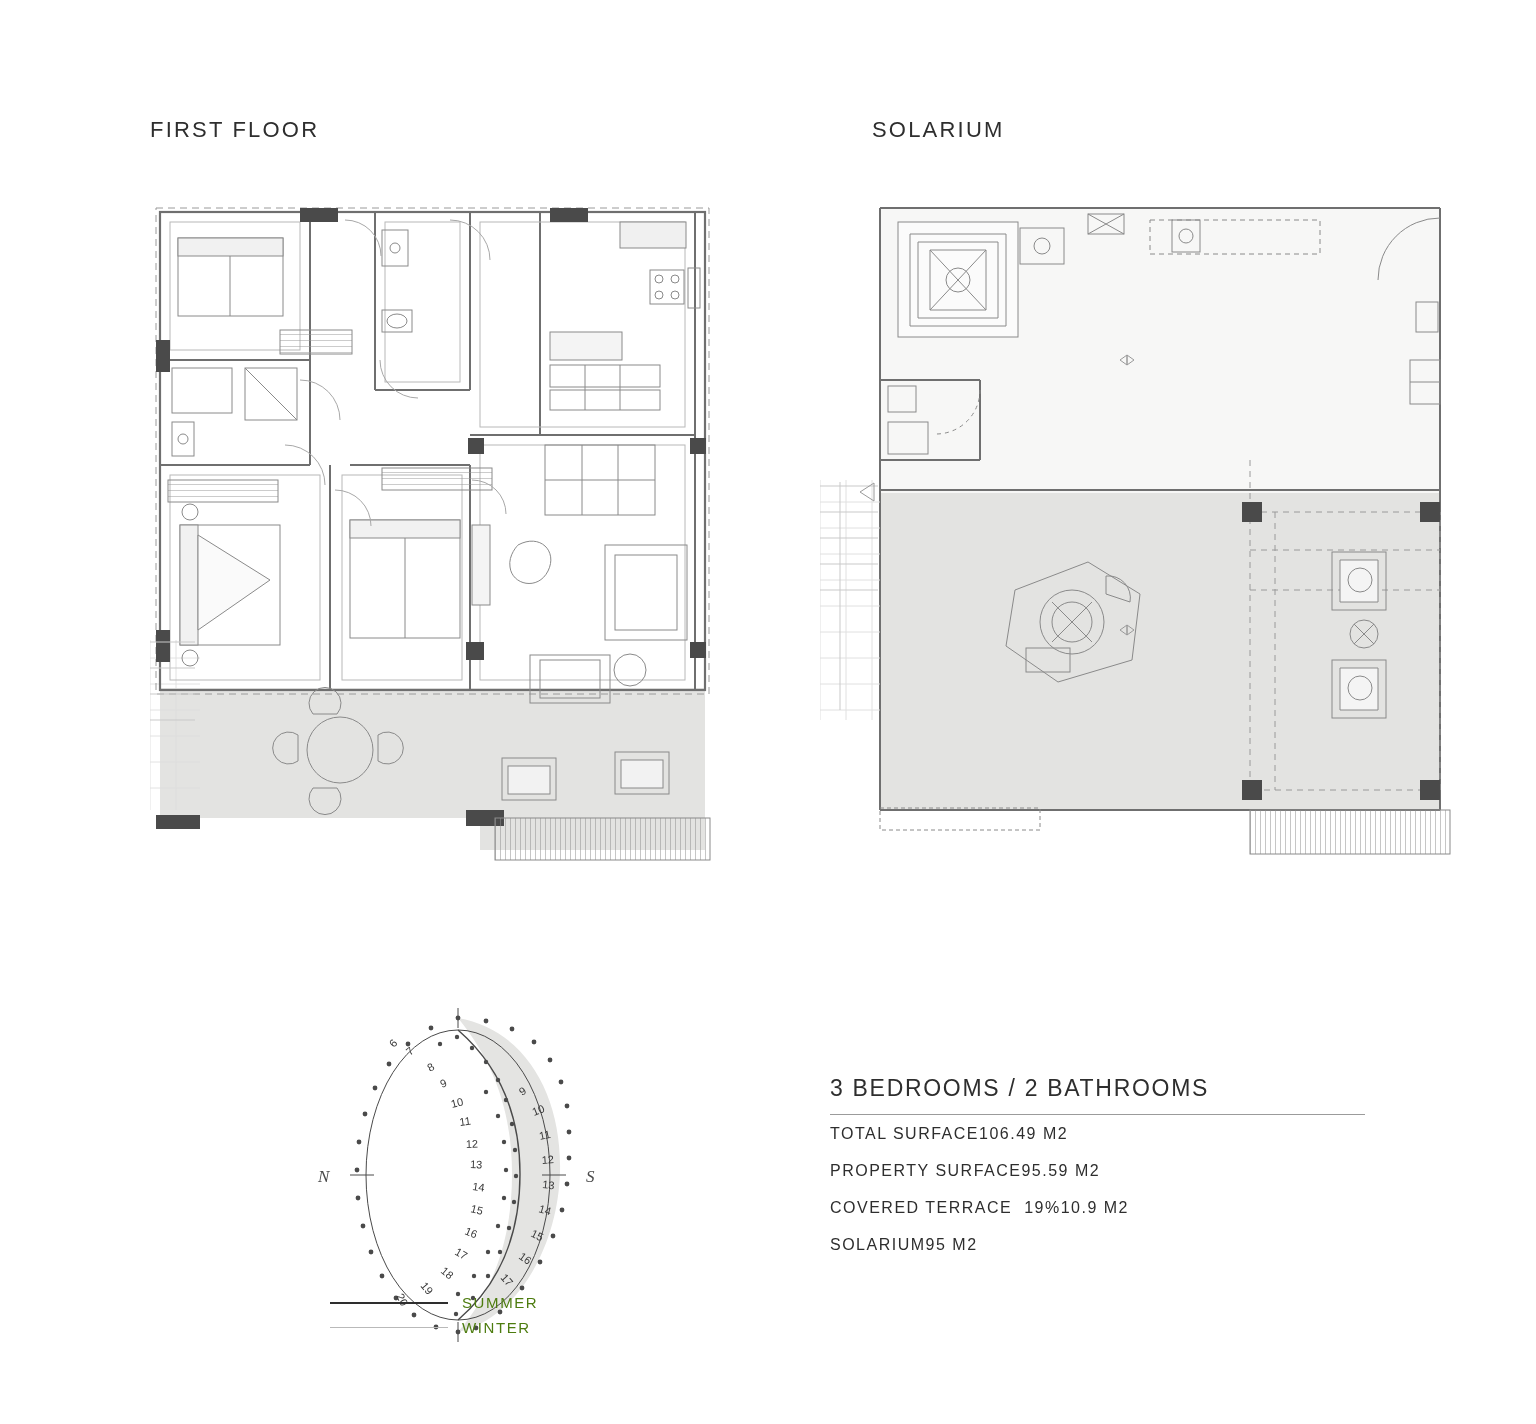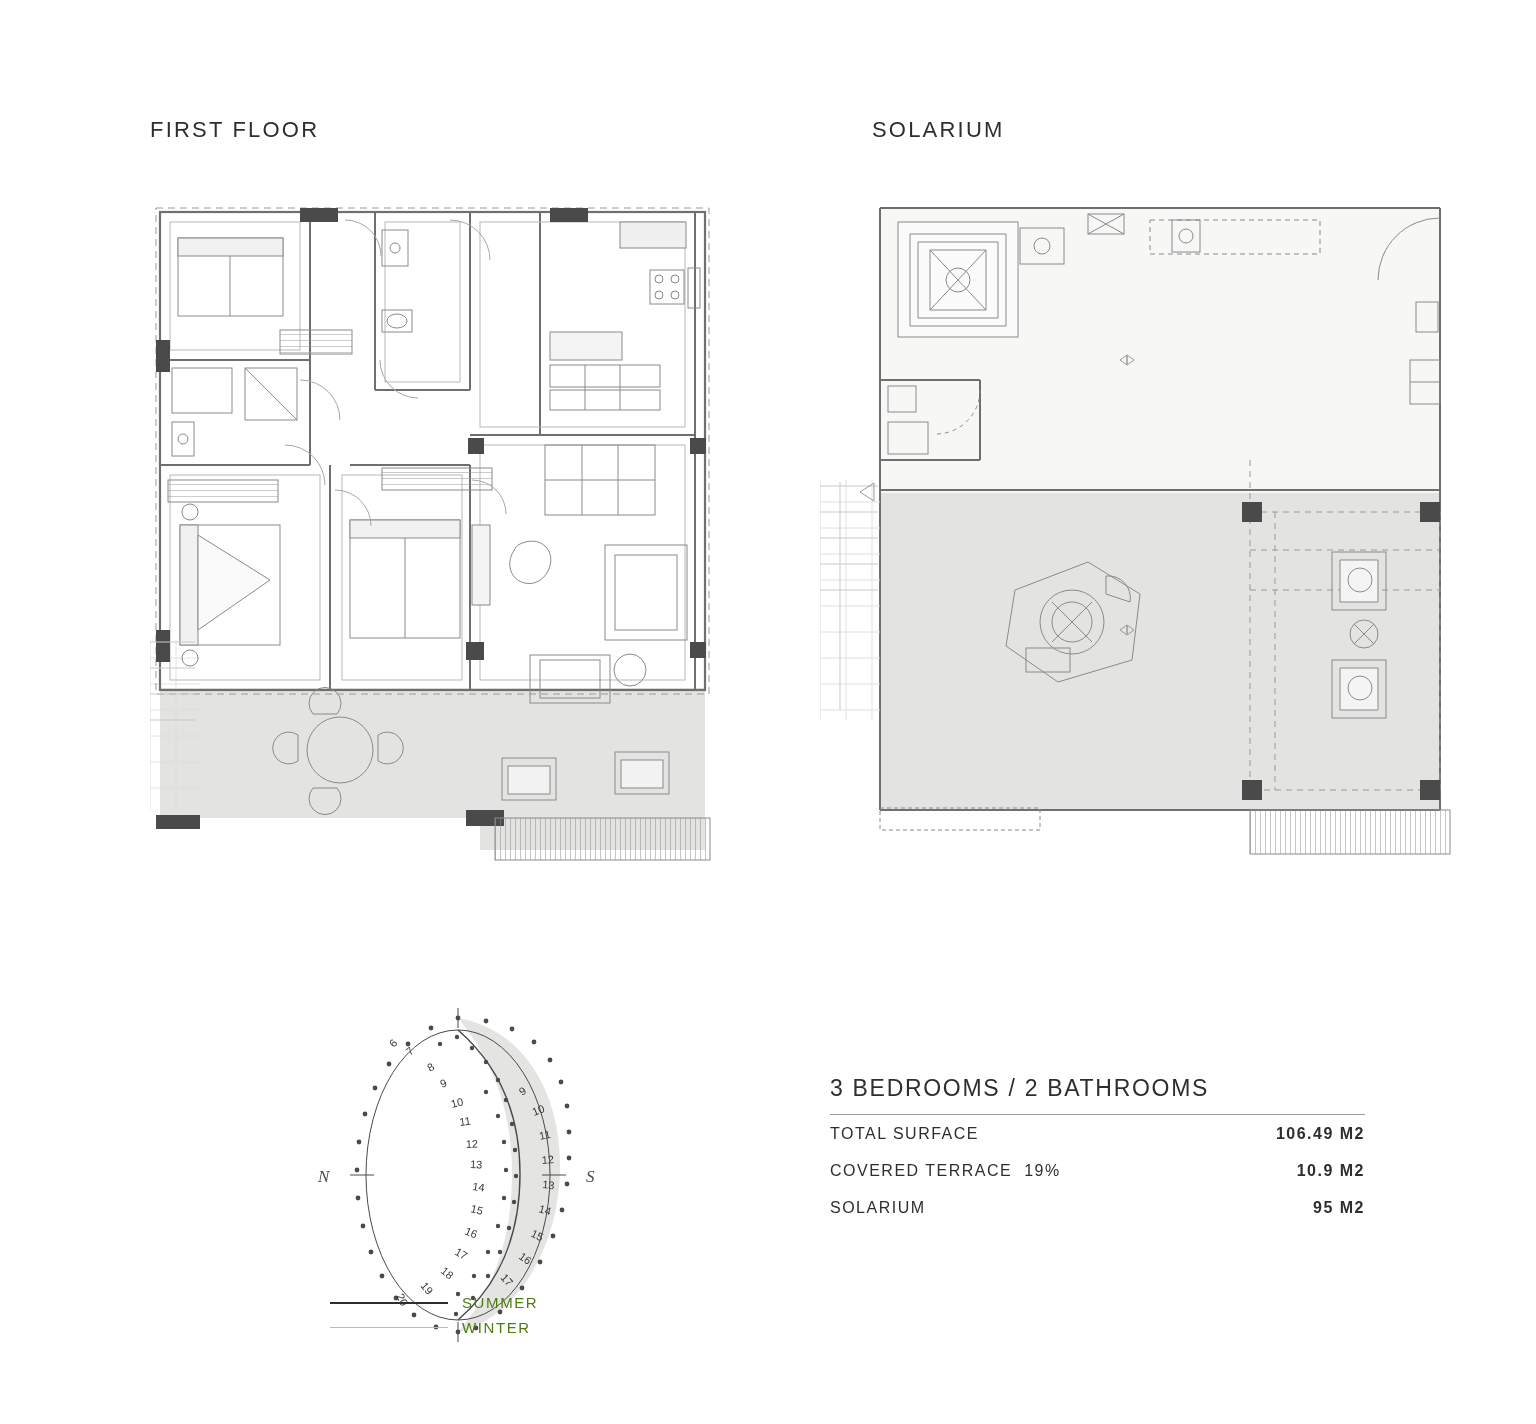--- a/index.html
+++ b/index.html
@@ -37,26 +37,26 @@
   .legend-line.summer{border-top:2px solid #2e2e2e;}
   .legend-line.winter{border-top:1px solid #b9b9b9;}
 
   
   #specs{position:absolute;left:830px;top:1075px;width:535px;}
   #specs .spec-head{
     font-size:23px;letter-spacing:1.7px;color:#2e2e2e;padding-bottom:12px;
   }
   #specs .spec-rule{border-top:1px solid #9b9b9b;}
   #specs .spec-row{
-    display:flex;justify-content:space-between;align-items:baseline;
+    display:flex;align-items:baseline;
     font-size:16px;letter-spacing:1.5px;color:#2e2e2e;
     padding:10px 0 9px 0;
   }
   #specs .spec-row .lbl{white-space:pre;}
-  #specs .spec-row .val{white-space:pre;font-weight:bold;}
+  #specs .spec-row .val{white-space:pre;}
 </style>
 </head>
 <body>
 
 <div class="title" id="title-first-floor">FIRST FLOOR</div>
 <div class="title" id="title-solarium">SOLARIUM</div>
 
 <div class="plan" id="plan-first-floor">
 <svg width="570" height="680" viewBox="0 0 570 680" xmlns="http://www.w3.org/2000/svg">
   <defs>
@@ -484,20 +484,24 @@
 
 <div id="specs">
   <div class="spec-head">3 BEDROOMS / 2 BATHROOMS</div>
   <div class="spec-rule"></div>
 
   <div class="spec-row">
     <span class="lbl">TOTAL SURFACE</span>
     <span class="val">106.49 M2</span>
   </div>
   <div class="spec-row">
+    <span class="lbl">PROPERTY SURFACE</span>
+    <span class="val">95.59 M2</span>
+  </div>
+  <div class="spec-row">
     <span class="lbl">COVERED TERRACE  19%</span>
     <span class="val">10.9 M2</span>
   </div>
   <div class="spec-row">
     <span class="lbl">SOLARIUM</span>
     <span class="val">95 M2</span>
   </div>
 </div>
 
 </body></html>

